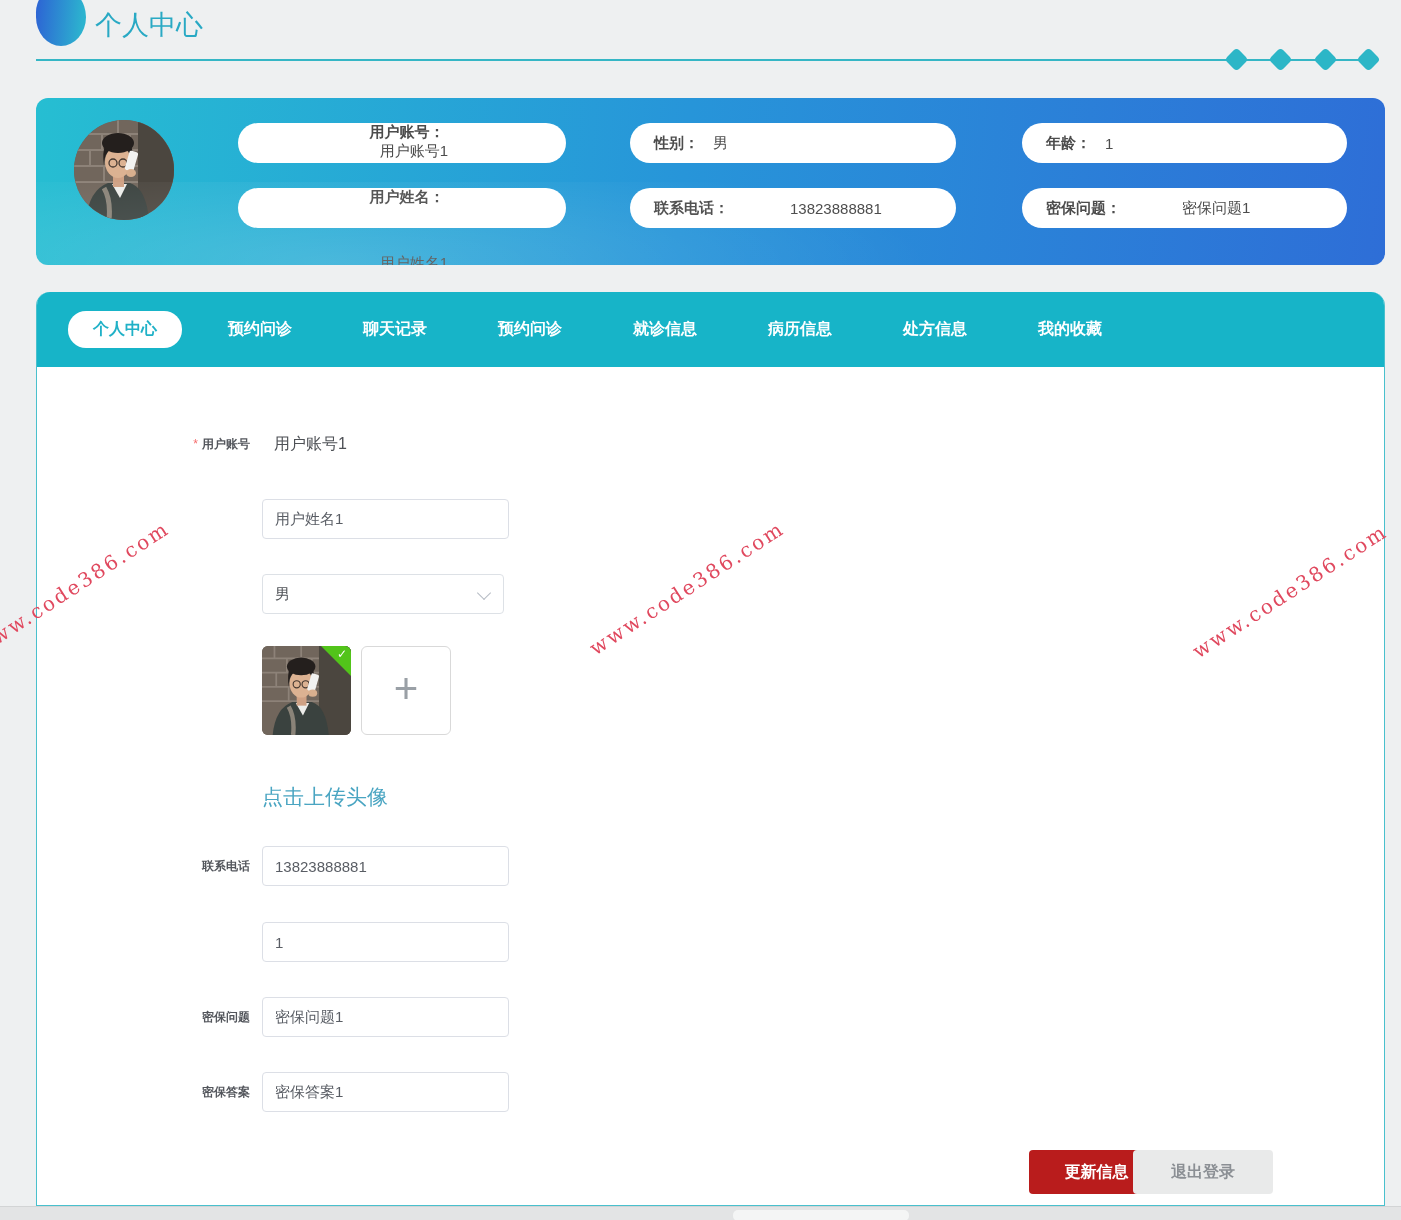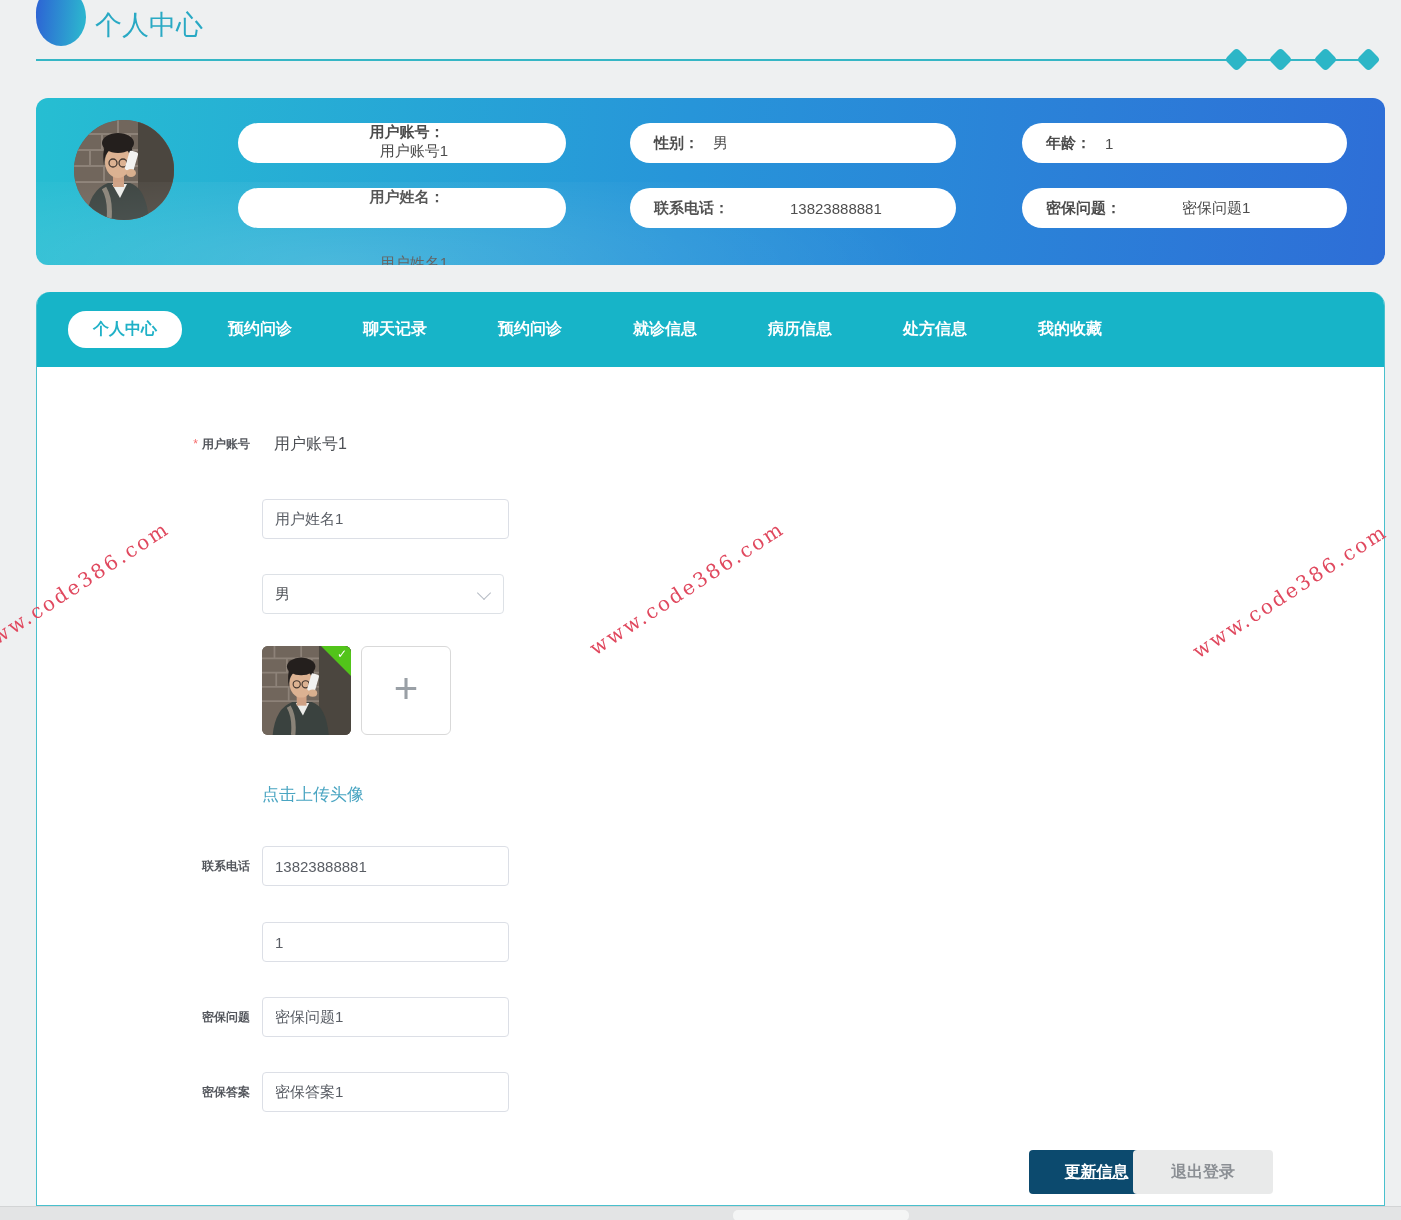--- a/index.html
+++ b/index.html
@@ -52,27 +52,27 @@
           border-bottom:1.6px solid #b6bcc4;transform:rotate(45deg);}
   .r-account{top:57px;} .r-name{top:132px;} .r-gender{top:207px;}
   .r-avatar{top:279px;height:89px;}
   .thumb{position:absolute;left:225px;top:0;width:89px;height:89px;border-radius:6px;overflow:hidden;background:#6a6157;cursor:pointer;}
   .thumb svg{display:block;width:100%;height:100%;}
   .badge{position:absolute;top:0;right:0;width:0;height:0;border-top:30px solid #52c41a;border-left:30px solid transparent;}
   .badge-check{position:absolute;top:1px;right:4px;color:#fff;font-size:12px;font-weight:700;}
   .upload{position:absolute;left:324px;top:0;width:90px;height:89px;box-sizing:border-box;border:1px solid #d9d9d9;
           border-radius:6px;background:#fff;display:flex;align-items:center;justify-content:center;cursor:pointer;}
   .plus{font-size:42px;color:#9aa0a6;font-weight:200;line-height:1;margin-top:-4px;}
-  .hint{position:absolute;left:225px;top:416px;font-size:17px;color:#4aa5c2;cursor:pointer;}
+  .hint{position:absolute;left:225px;top:416px;font-size:21px;color:#4aa5c2;cursor:pointer;}
   .r-phone{top:479px;} .r-age{top:555px;} .r-question{top:630px;} .r-answer{top:705px;}
 
   
   .btn{position:absolute;top:783px;height:44px;border:none;border-radius:4px;font-size:16px;font-weight:600;
        cursor:pointer;font-family:"Liberation Sans","DejaVu Sans",sans-serif;}
-  .btn-update{left:992px;width:135px;background:#0c4a6e;color:#fff;text-decoration:underline;}
+  .btn-update{left:992px;width:135px;background:#b91c1c;color:#fff;}
   .btn-logout{left:1096px;width:140px;background:#e9eaea;color:#8b8f94;}
 
   
   .wm{position:absolute;font-family:"DejaVu Serif","Liberation Serif",serif;font-size:20px;letter-spacing:2.5px;
       color:#e0485e;transform:rotate(-33deg);transform-origin:0 0;white-space:nowrap;pointer-events:none;z-index:5;}
   .wm1{left:-30px;top:640px;} .wm2{left:585px;top:640px;} .wm3{left:1188px;top:643px;}
 
   
   .bottom-strip{position:absolute;left:0;top:1206px;width:1401px;height:14px;background:#e3e4e5;border-top:1px solid #d2d4d5;box-sizing:border-box;}
   .scroll-thumb{position:absolute;left:733px;top:3px;width:176px;height:11px;background:#f4f5f5;border-radius:5px;cursor:pointer;}

